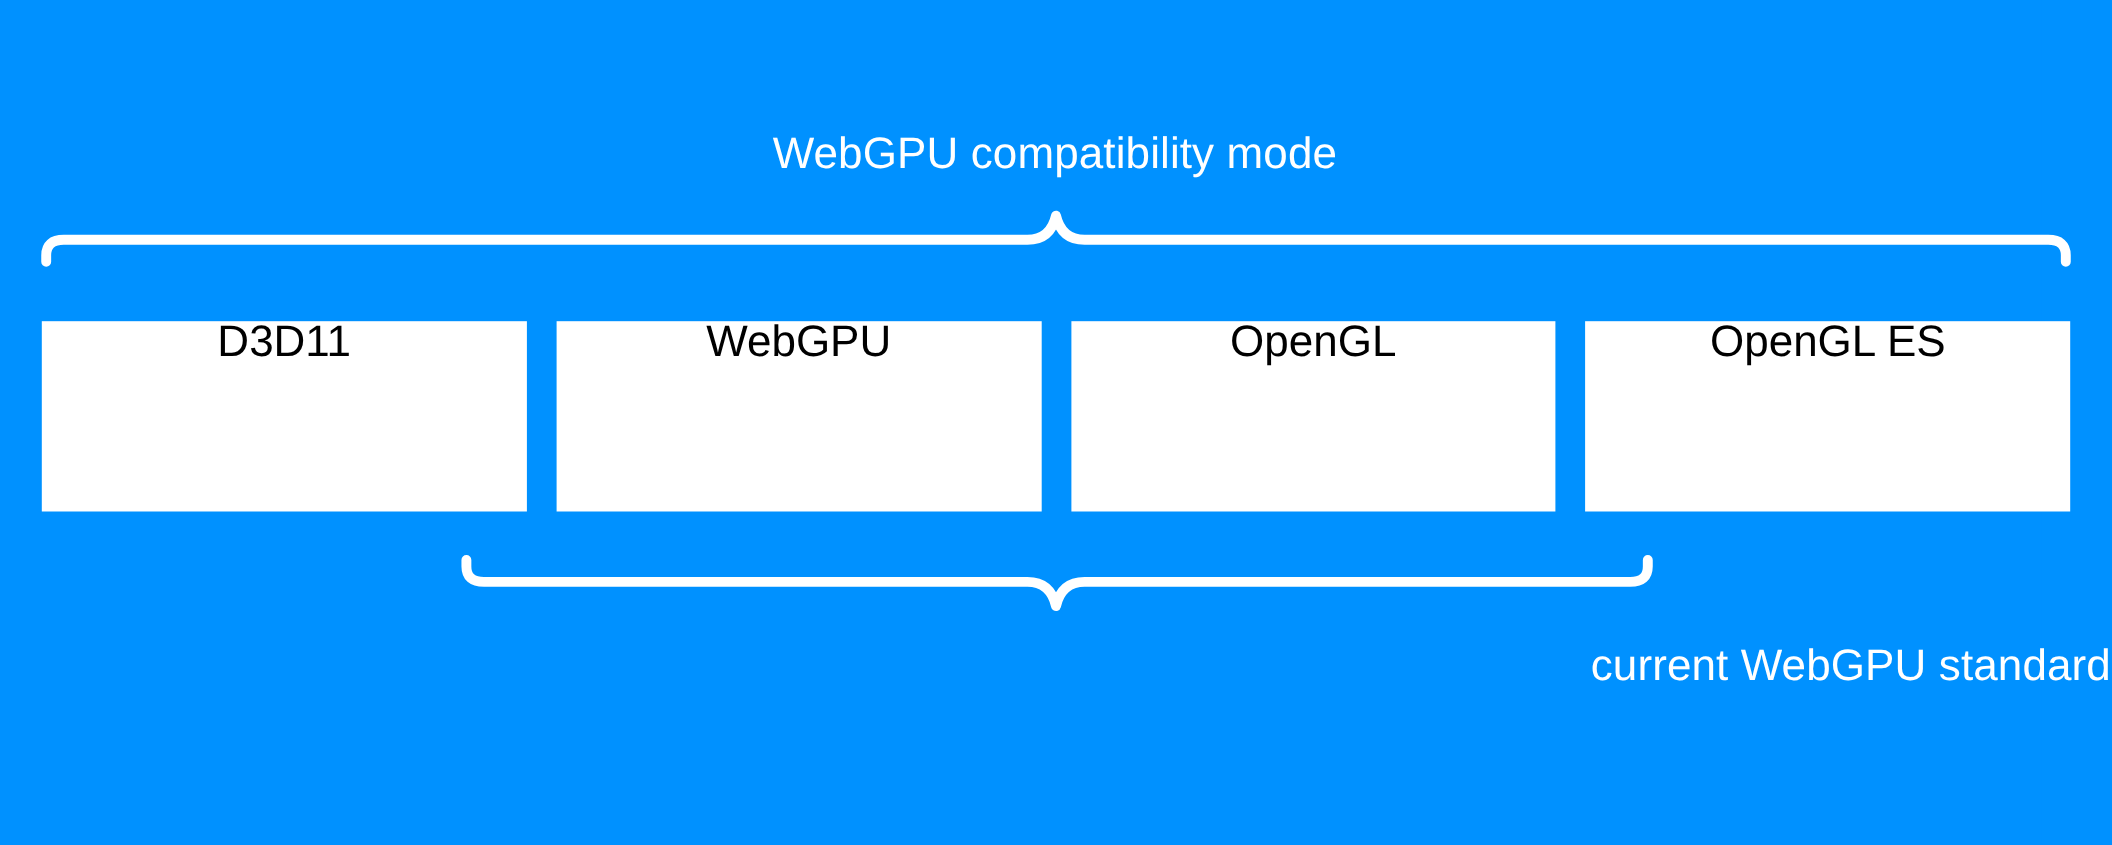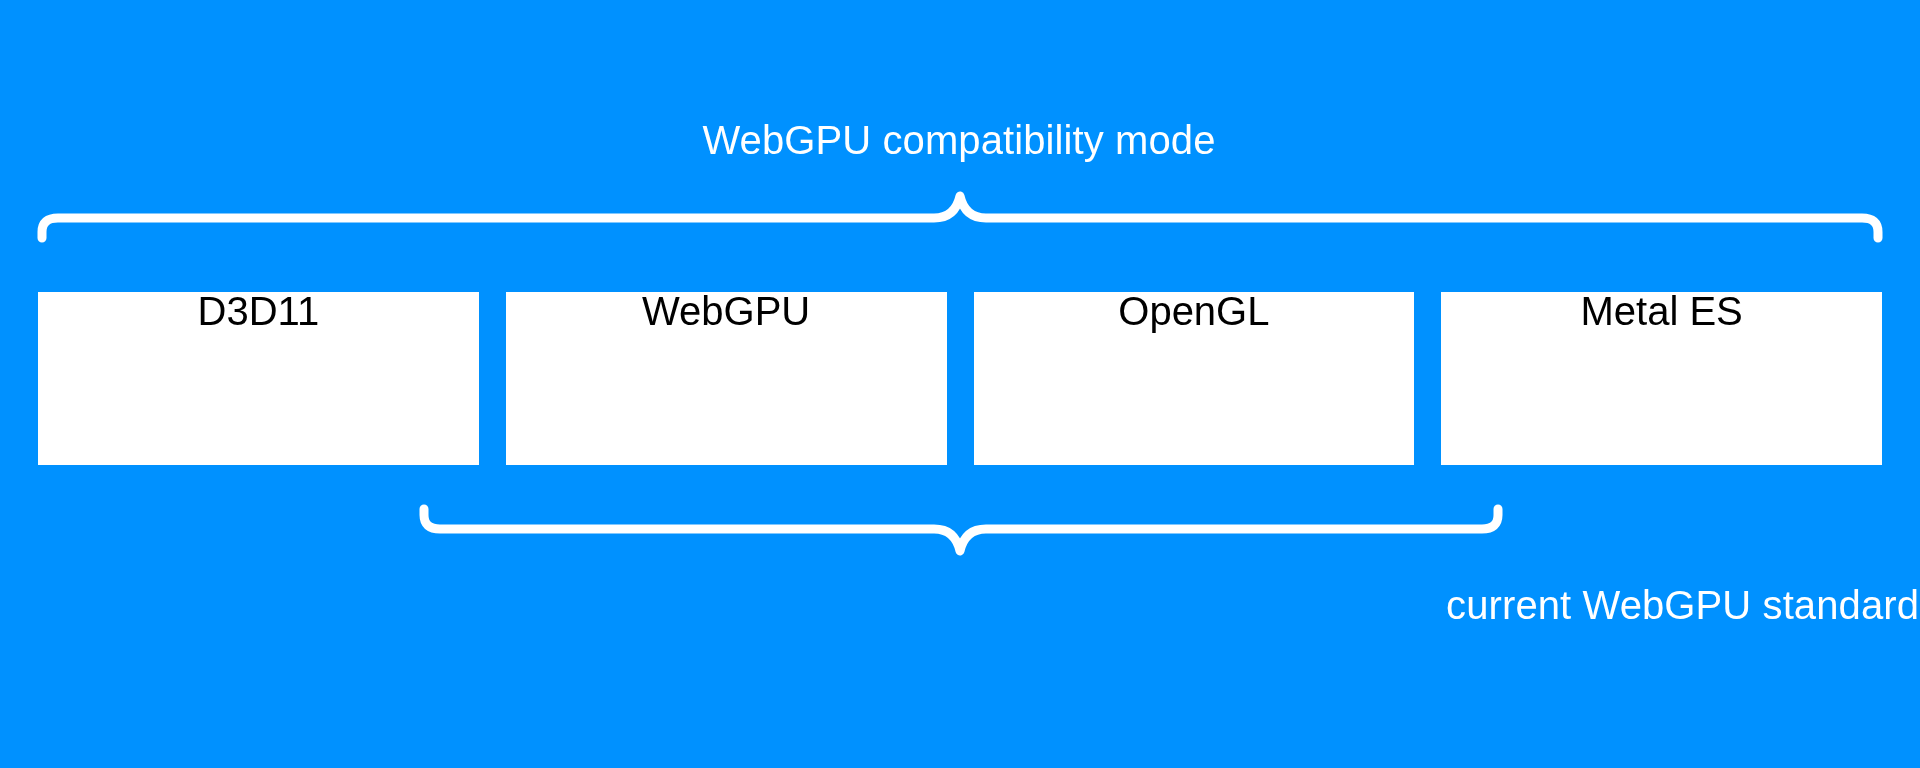--- a/index.html
+++ b/index.html
@@ -120,21 +120,21 @@
     <div class="api-box">
       <span class="api-label">D3D11</span>
     </div>
     <div class="api-box">
       <span class="api-label">WebGPU</span>
     </div>
     <div class="api-box">
       <span class="api-label">OpenGL</span>
     </div>
     <div class="api-box">
-      <span class="api-label">Metal ES</span>
+      <span class="api-label">OpenGL ES</span>
     </div>
   </div>
 
   <div class="brace-label" id="bottom-label">
     <span class="inner">current WebGPU standard</span>
   </div>
 
 </div>
 
 </body></html>

